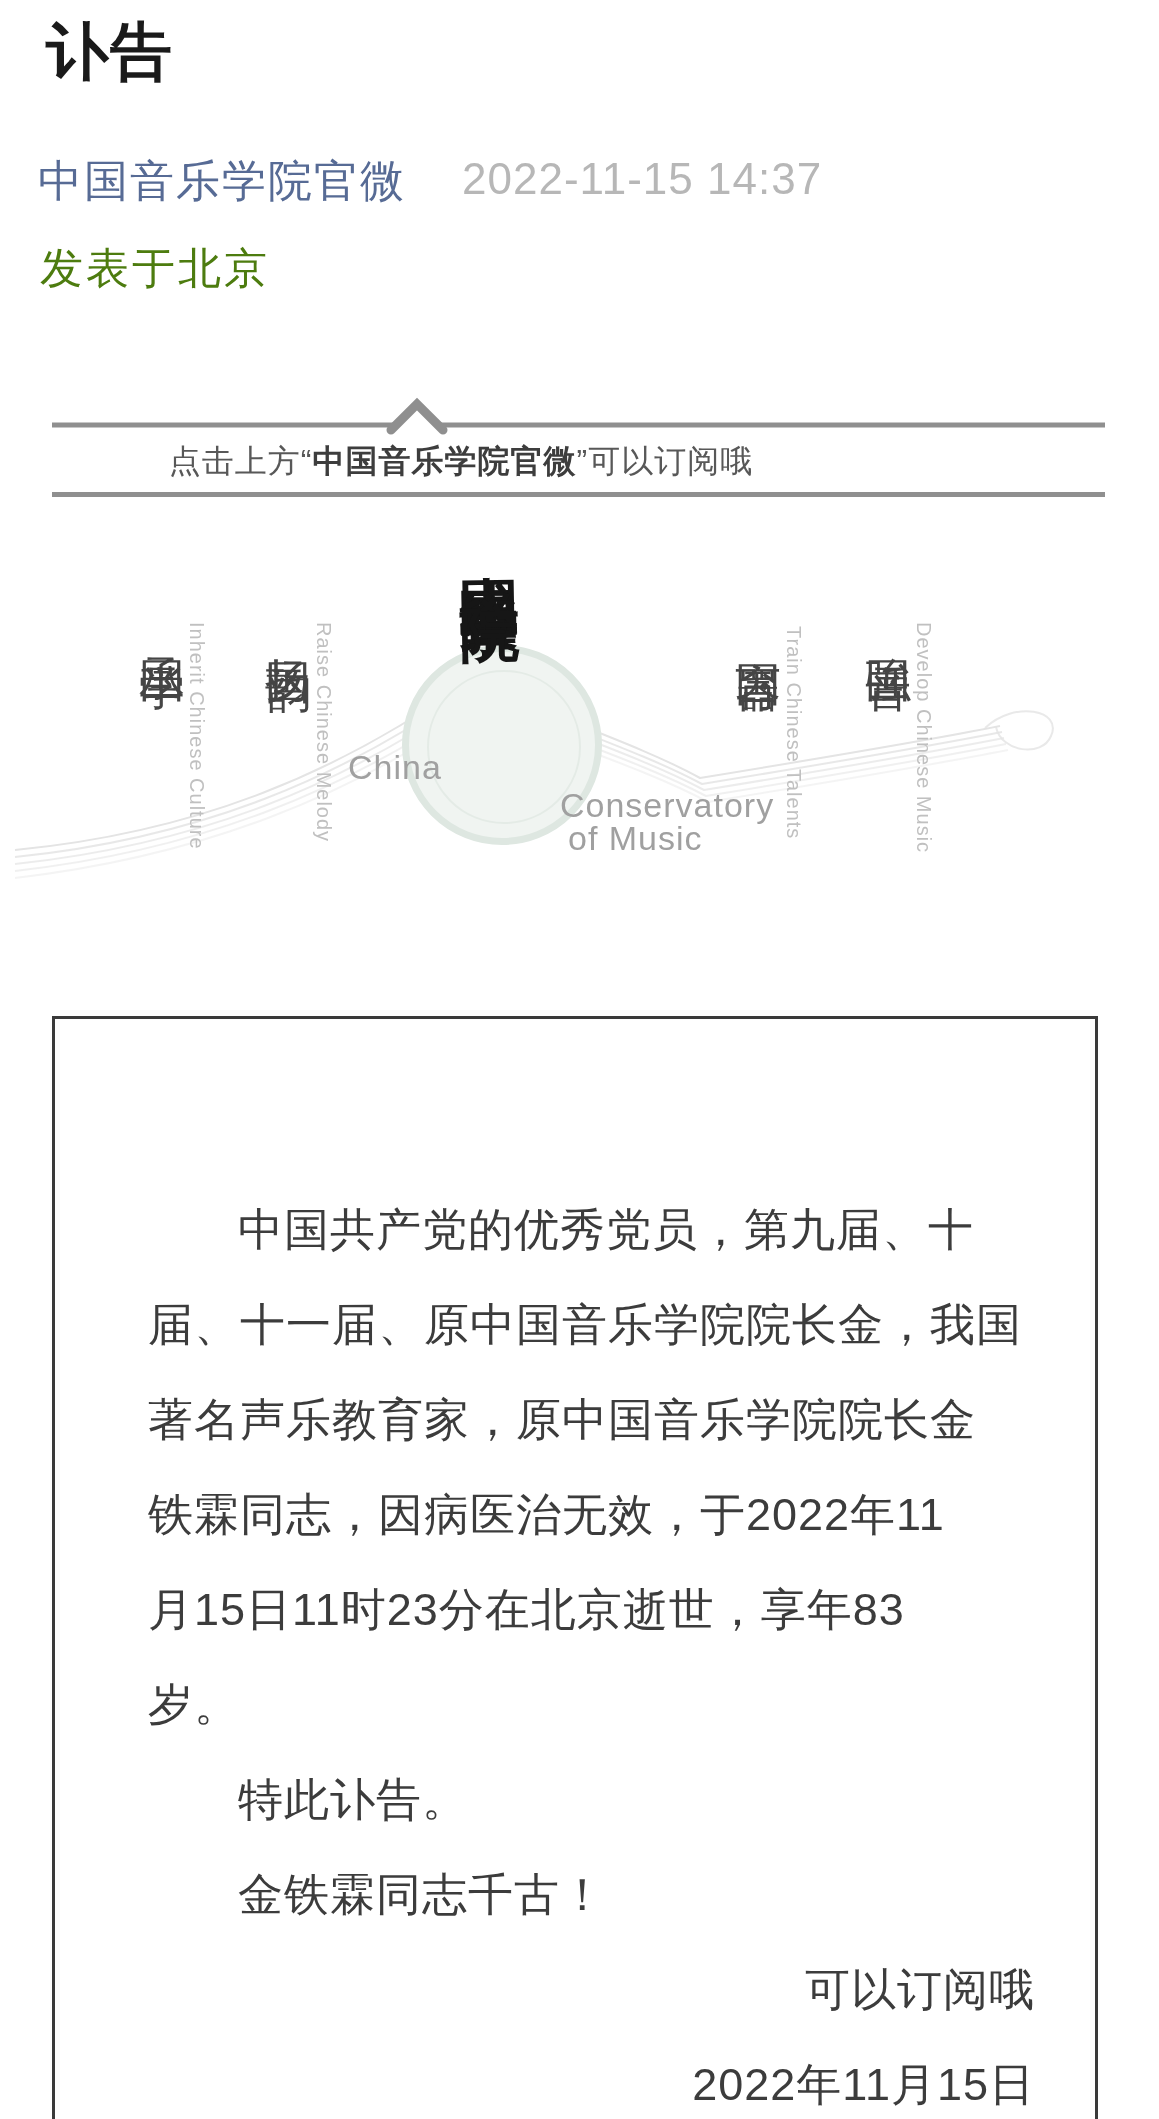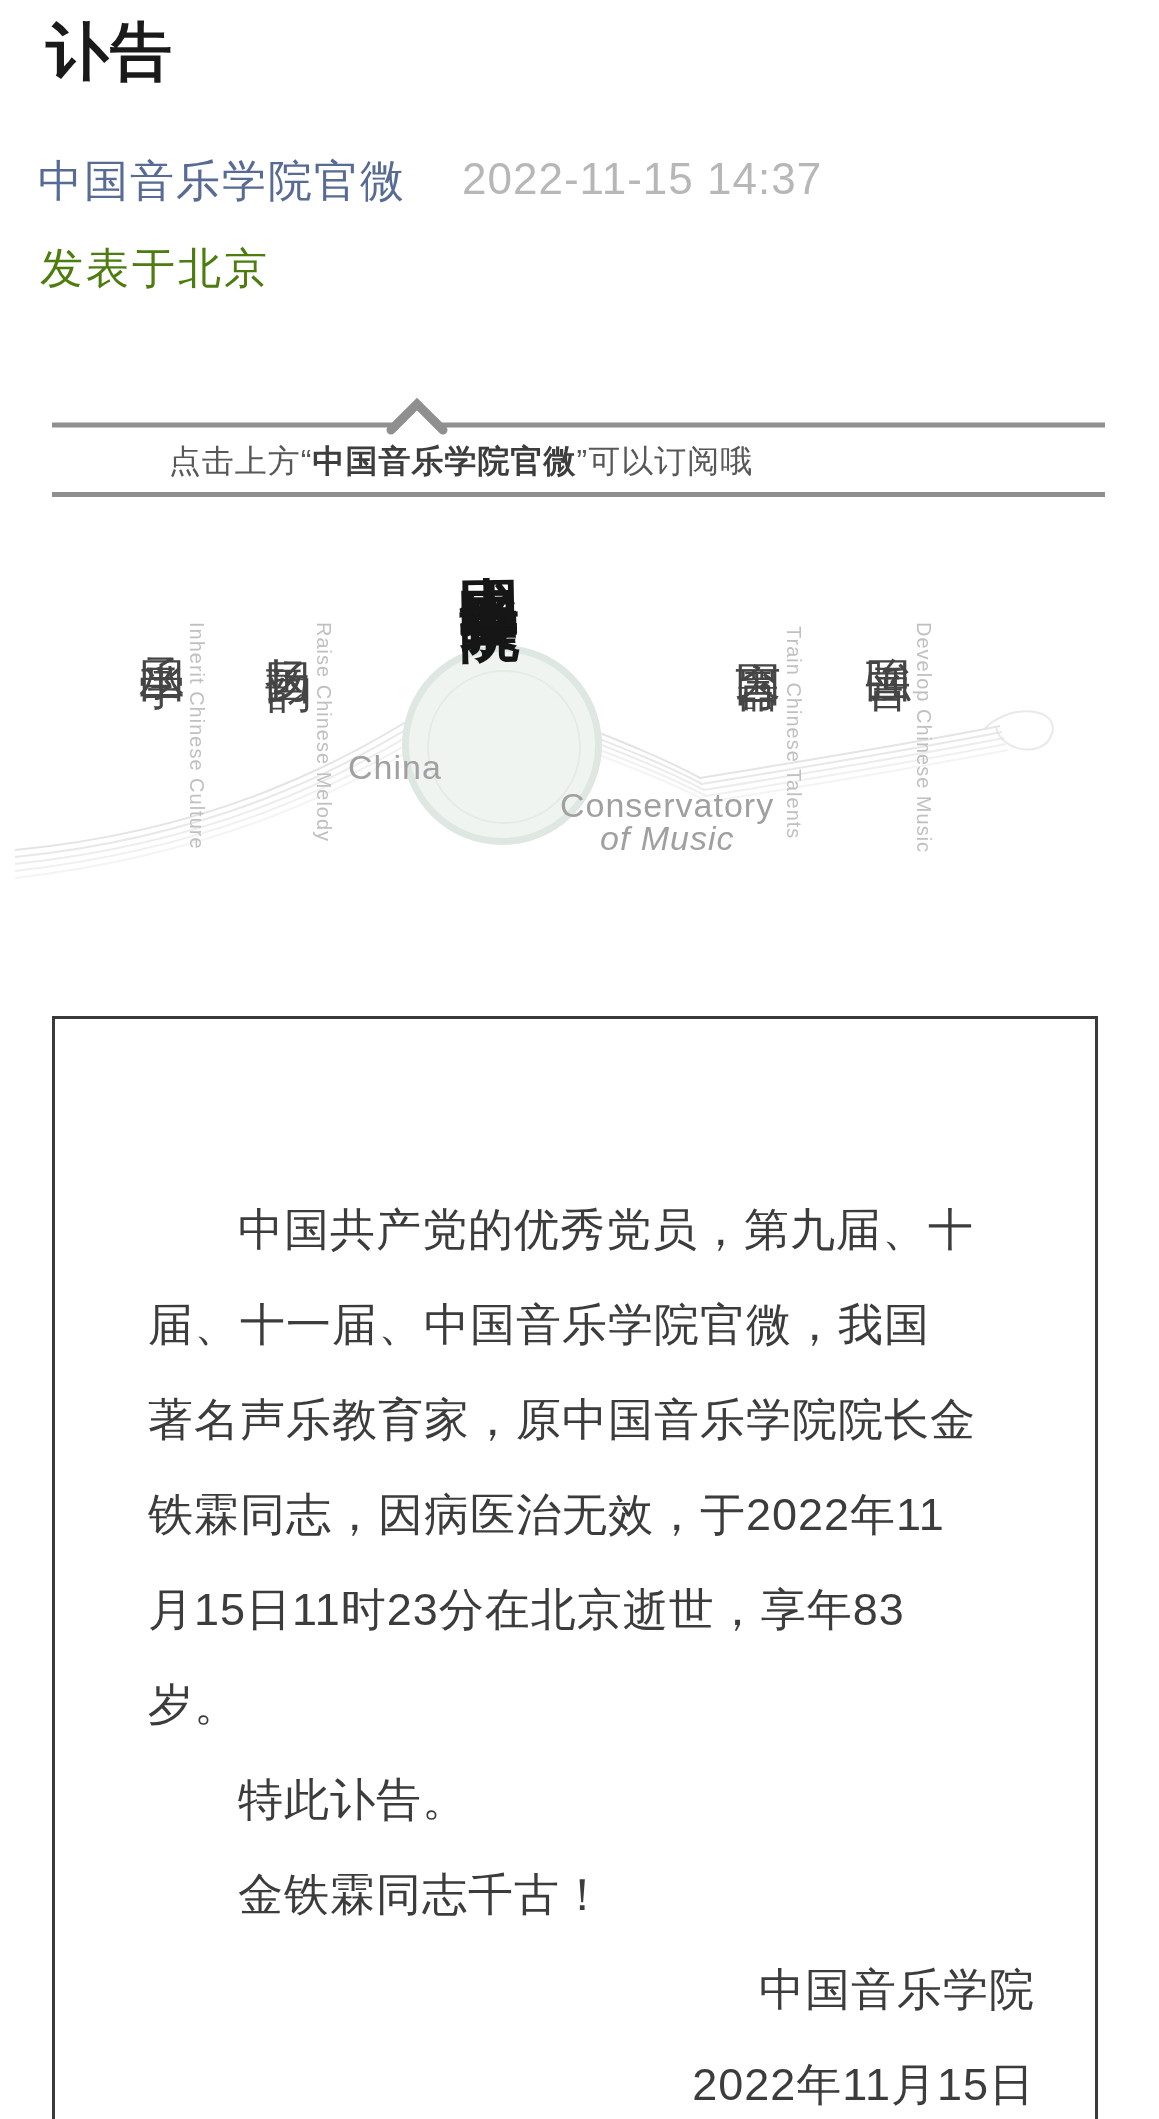--- a/index.html
+++ b/index.html
@@ -121,35 +121,35 @@
   <div class="vcol slogan-cn" style="left:132px;top:100px;">承国学</div>
   <div class="vcol slogan-en" style="left:185px;top:102px;">Inherit Chinese Culture</div>
 
   <div class="vcol slogan-cn" style="left:258px;top:102px;">扬国韵</div>
   <div class="vcol slogan-en" style="left:312px;top:102px;">Raise Chinese Melody</div>
 
   <div class="vcol calligraphy" style="left:448px;top:8px;">中國音樂學院</div>
 
   <div class="logo-en" style="left:348px;top:212px;">China</div>
   <div class="logo-en" style="left:560px;top:250px;">Conservatory</div>
-  <div class="logo-en" style="left:600px;top:283px;font-style:italic;">of Music</div>
+  <div class="logo-en" style="left:568px;top:283px;">of Music</div>
 
   <div class="vcol slogan-cn" style="left:728px;top:104px;">育国器</div>
   <div class="vcol slogan-en" style="left:782px;top:106px;">Train Chinese Talents</div>
 
   <div class="vcol slogan-cn" style="left:858px;top:100px;">強国音</div>
   <div class="vcol slogan-en" style="left:912px;top:102px;">Develop Chinese Music</div>
 </div>
 
 <div class="notice-frame">
   <div class="notice-body">
     <div class="notice-line indent">中国共产党的优秀党员，第九届、十</div>
-    <div class="notice-line">届、十一届、中国音乐学院官微，我国</div>
+    <div class="notice-line">届、十一届、原中国音乐学院院长金，我国</div>
     <div class="notice-line">著名声乐教育家，原中国音乐学院院长金</div>
     <div class="notice-line">铁霖同志，因病医治无效，于2022年11</div>
     <div class="notice-line">月15日11时23分在北京逝世，享年83</div>
     <div class="notice-line">岁。</div>
     <div class="notice-line indent">特此讣告。</div>
     <div class="notice-line indent">金铁霖同志千古！</div>
-    <div class="notice-line sig-line">中国音乐学院</div>
+    <div class="notice-line sig-line">可以订阅哦</div>
     <div class="notice-line sig-line">2022年11月15日</div>
   </div>
 </div>
 
 </body></html>

